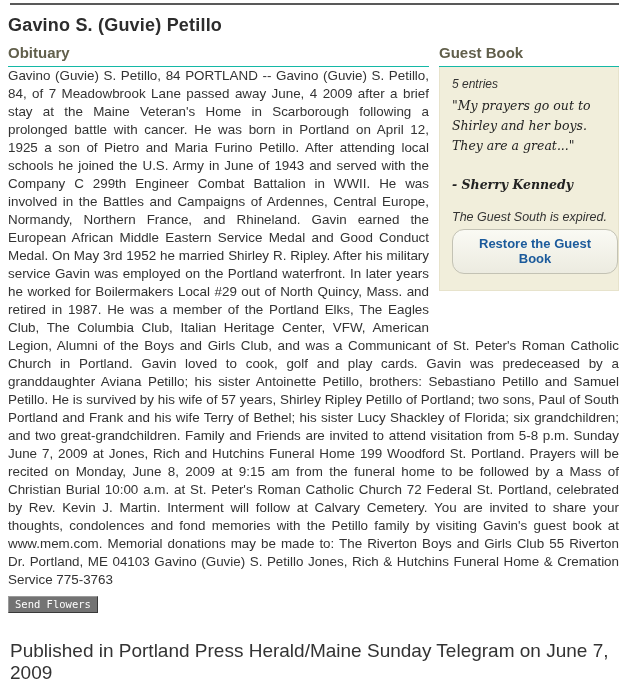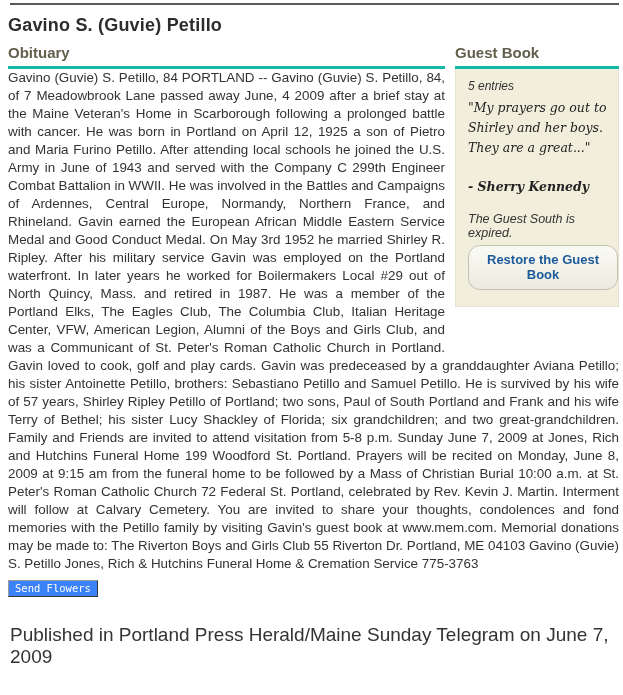--- a/index.html
+++ b/index.html
@@ -26,29 +26,29 @@
     font-weight: bold;
     color: #2d2d2d;
     margin: 10px 0 8px 0;
     letter-spacing: 0.2px;
   }
   .content { position: relative; }
 
   
   .gb-col {
     float: right;
-    width: 164px;
+    width: 180px;
     margin: 0 0 36px 10px;
   }
   h2.section-h {
     font-size: 15px;
     font-weight: bold;
     color: #615f4b;
     padding-bottom: 5px;
-    border-bottom: 3px solid #14b8a6;
+    border-bottom: 1px solid #14b8a6;
   }
   .obit-h { overflow: hidden; } 
   .gb-box {
     background: #f1eedb;
     border: 1px solid #e7e3cc;
     border-top: none;
     padding: 10px 0 16px 12px;
     min-height: 184px;
   }
   .gb-entries {
@@ -96,21 +96,21 @@
   .obit-text {
     font-size: 13.4px;
     line-height: 18px;
     text-align: justify;
     color: #333;
   }
   .send-flowers-btn {
     display: inline-block;
     margin-top: 7px;
     padding: 1px 6px 2px 6px;
-    background: #3b82f6;
+    background: #737373;
     border-top: 1px solid #9a9a9a;
     border-left: 1px solid #9a9a9a;
     border-right: 1px solid #383838;
     border-bottom: 1px solid #383838;
     font-family: "DejaVu Sans Mono", monospace;
     font-size: 10.5px;
     color: #ffffff;
     cursor: pointer;
   }
   .published {

